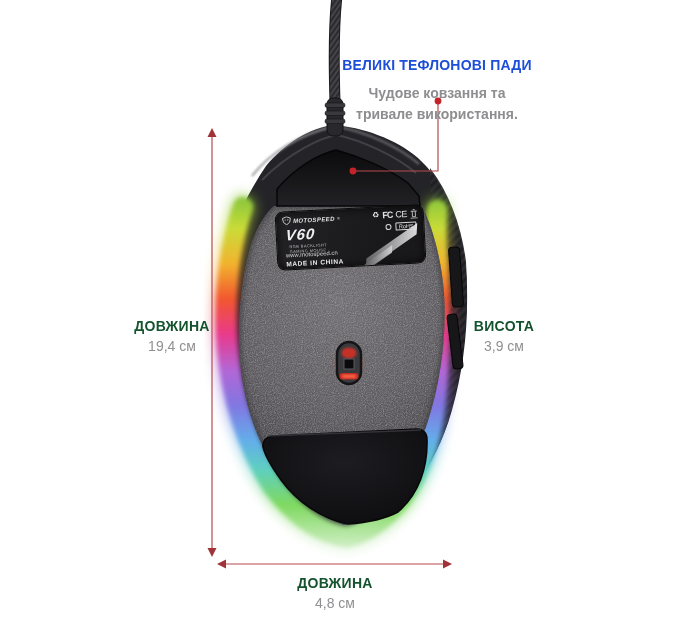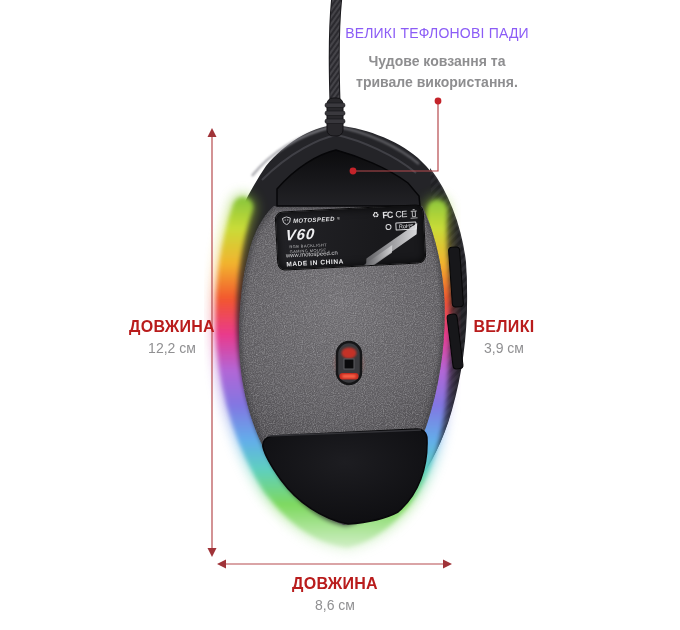--- a/index.html
+++ b/index.html
@@ -3,24 +3,24 @@
 <meta charset="utf-8">
 <style>
   html,body{margin:0;padding:0;background:#ffffff;}
   .stage{
     position:relative;width:680px;height:630px;background:#fff;overflow:hidden;
     font-family:"Liberation Sans","DejaVu Sans",sans-serif;
   }
   .stage svg.art{position:absolute;left:0;top:0;}
   
   .feature{position:absolute;left:337px;top:25px;width:200px;text-align:center;}
-  .feature-title{font-size:14px;font-weight:normal;color:#8b5cf6;letter-spacing:.2px;}
+  .feature-title{font-size:14px;font-weight:bold;color:#1d4ed8;letter-spacing:.2px;margin-top:32px;}
   .feature-desc{margin:10px auto 0 auto;width:182px;font-size:14px;color:#8e8e90;line-height:1.5;font-weight:bold;}
   .dim{position:absolute;width:120px;text-align:center;}
-  .dim-label{font-size:16px;font-weight:bold;color:#b91c1c;letter-spacing:.3px;}
+  .dim-label{font-size:14px;font-weight:bold;color:#14532d;letter-spacing:.3px;}
   .dim-value{margin-top:4px;font-size:14px;color:#909092;}
   #dim-length{left:112px;top:318px;}
   #dim-height{left:444px;top:318px;}
   #dim-width{left:275px;top:575px;}
   
   .sticker{
     position:absolute;left:277px;top:209px;width:147px;height:57px;
     transform:rotate(-3deg);border-radius:7px;overflow:hidden;
     background:linear-gradient(100deg,#232327,#19191c 70%);
     box-shadow:0 0 0 1px #0a0a0b, inset 0 0 8px rgba(0,0,0,.8);
@@ -208,26 +208,26 @@
     <div class="s-stripe2"></div>
   </div>
 
   <div class="feature">
     <div class="feature-title">ВЕЛИКІ ТЕФЛОНОВІ ПАДИ</div>
     <div class="feature-desc">Чудове ковзання та тривале використання.</div>
   </div>
 
   <div class="dim" id="dim-length">
     <div class="dim-label">ДОВЖИНА</div>
-    <div class="dim-value">12,2 см</div>
+    <div class="dim-value">19,4 см</div>
   </div>
 
   <div class="dim" id="dim-height">
-    <div class="dim-label">ВЕЛИКІ</div>
+    <div class="dim-label">ВИСОТА</div>
     <div class="dim-value">3,9 см</div>
   </div>
 
   <div class="dim" id="dim-width">
     <div class="dim-label">ДОВЖИНА</div>
-    <div class="dim-value">8,6 см</div>
+    <div class="dim-value">4,8 см</div>
   </div>
 
 </div>
 
 </body></html>

